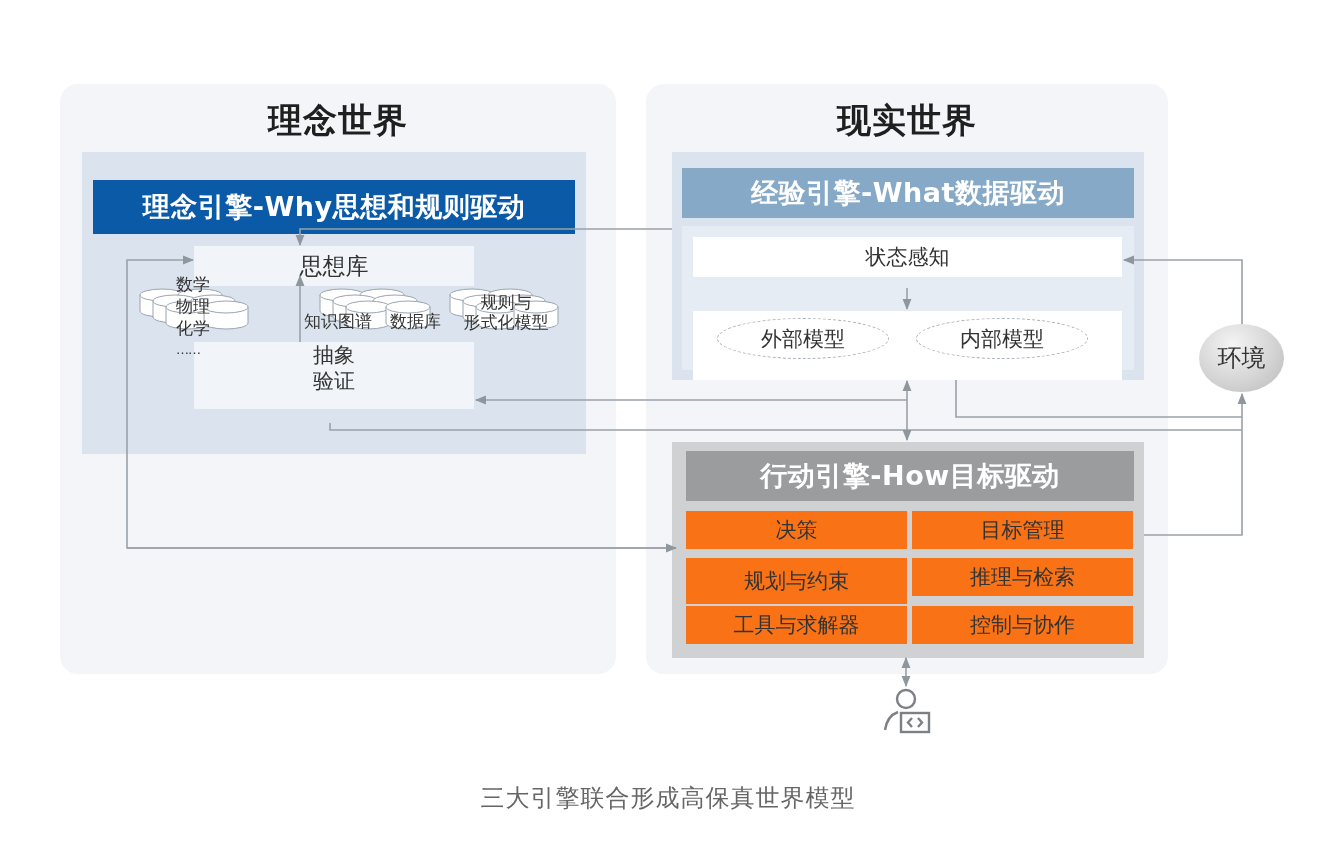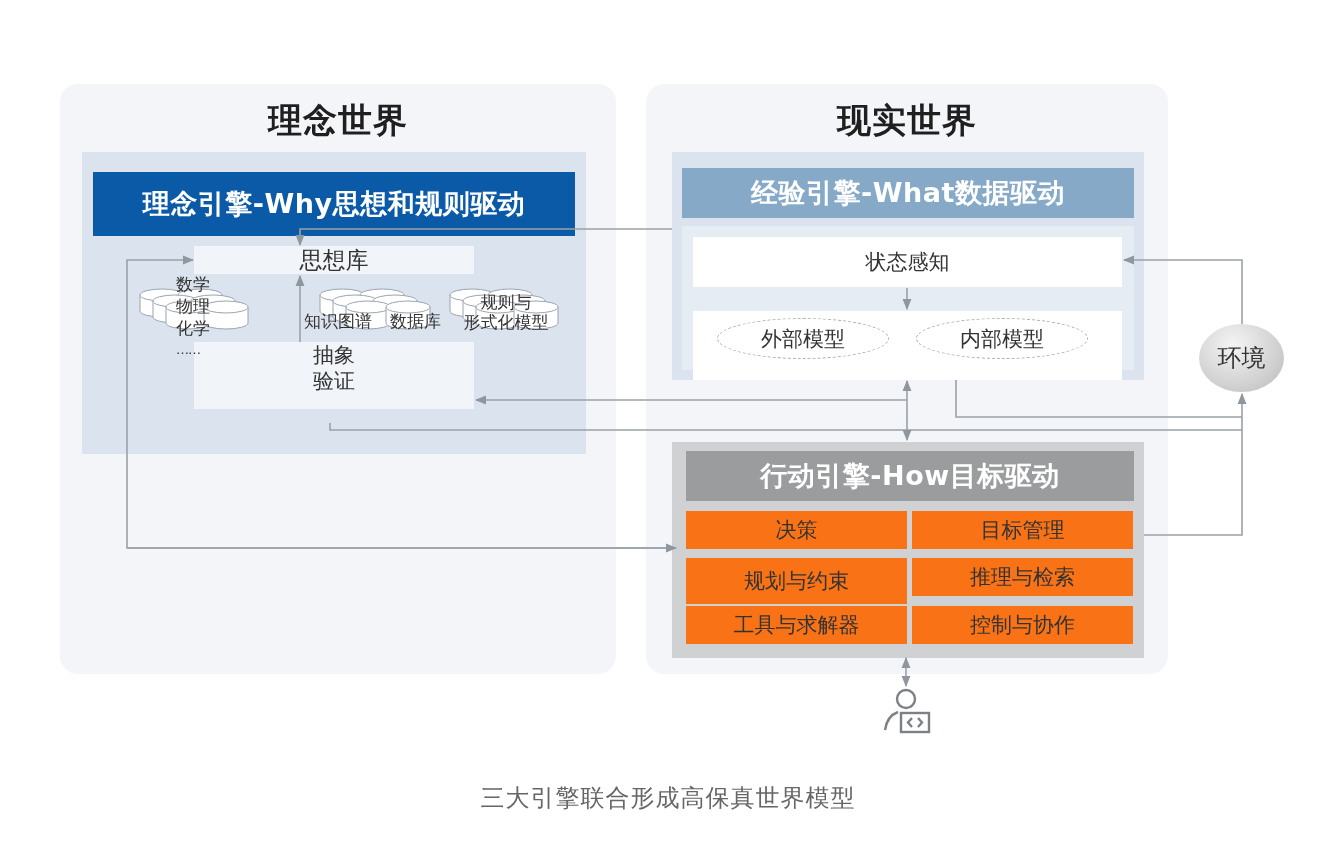--- a/index.html
+++ b/index.html
@@ -53,23 +53,23 @@
   </style>
 </head>
 <body>
 
 <div class="abs world" style="left:60px; top:84px; width:556px; height:590px;">
   <div class="world-title" style="top:14px;">理念世界</div>
 </div>
 
 <div class="abs engine-bg" style="left:82px; top:152px; width:504px; height:302px;"></div>
 
-<div class="abs hdr" style="left:93px; top:172px; width:482px; height:64px; background:#0b5aa8;">理念引擎-Why思想和规则驱动</div>
+<div class="abs hdr" style="left:93px; top:180px; width:482px; height:54px; background:#0b5aa8;">理念引擎-Why思想和规则驱动</div>
 
-<div class="abs box-light txt" style="left:194px; top:246px; width:280px; height:28px; font-size:23px;">思想库</div>
+<div class="abs box-light txt" style="left:194px; top:246px; width:280px; height:40px; font-size:23px;">思想库</div>
 
 <div class="abs box-light" style="left:194px; top:342px; width:280px; height:67px;">
   <div class="small-txt" style="position:absolute; left:0; right:0; top:0; text-align:center; font-size:21px; line-height:26px;">
     <div>抽象</div>
     <div>验证</div>
   </div>
 </div>
 
 <svg class="lines" width="1336" height="861">
   <defs>
@@ -121,21 +121,21 @@
   <div>形式化模型</div>
 </div>
 
 <div class="abs world" style="left:646px; top:84px; width:522px; height:590px;">
   <div class="world-title" style="top:14px;">现实世界</div>
 </div>
 
 <div class="abs engine-bg" style="left:672px; top:152px; width:472px; height:228px;"></div>
 <div class="abs hdr" style="left:682px; top:168px; width:452px; height:50px; background:#85a9c6;">经验引擎-What数据驱动</div>
 <div class="abs" style="left:682px; top:226px; width:452px; height:144px; background:#e6ecf3;"></div>
-<div class="abs box-white txt" style="left:693px; top:237px; width:429px; height:50px;">状态感知</div>
+<div class="abs box-white txt" style="left:693px; top:237px; width:429px; height:40px;">状态感知</div>
 <div class="abs box-white" style="left:693px; top:311px; width:429px; height:69px;">
   <div class="abs ellipse" style="left:24px; top:7px; width:172px; height:41px;">外部模型</div>
   <div class="abs ellipse" style="left:223px; top:7px; width:172px; height:41px;">内部模型</div>
 </div>
 
 <div class="abs" style="left:672px; top:442px; width:472px; height:216px; background:#cfd1d3;"></div>
 <div class="abs hdr" style="left:686px; top:451px; width:448px; height:50px; background:#9a9c9e;">行动引擎-How目标驱动</div>
 
 <div class="abs cell" style="left:686px; top:511px; width:221px; height:38px;">决策</div>
 <div class="abs cell" style="left:912px; top:511px; width:221px; height:38px;">目标管理</div>

